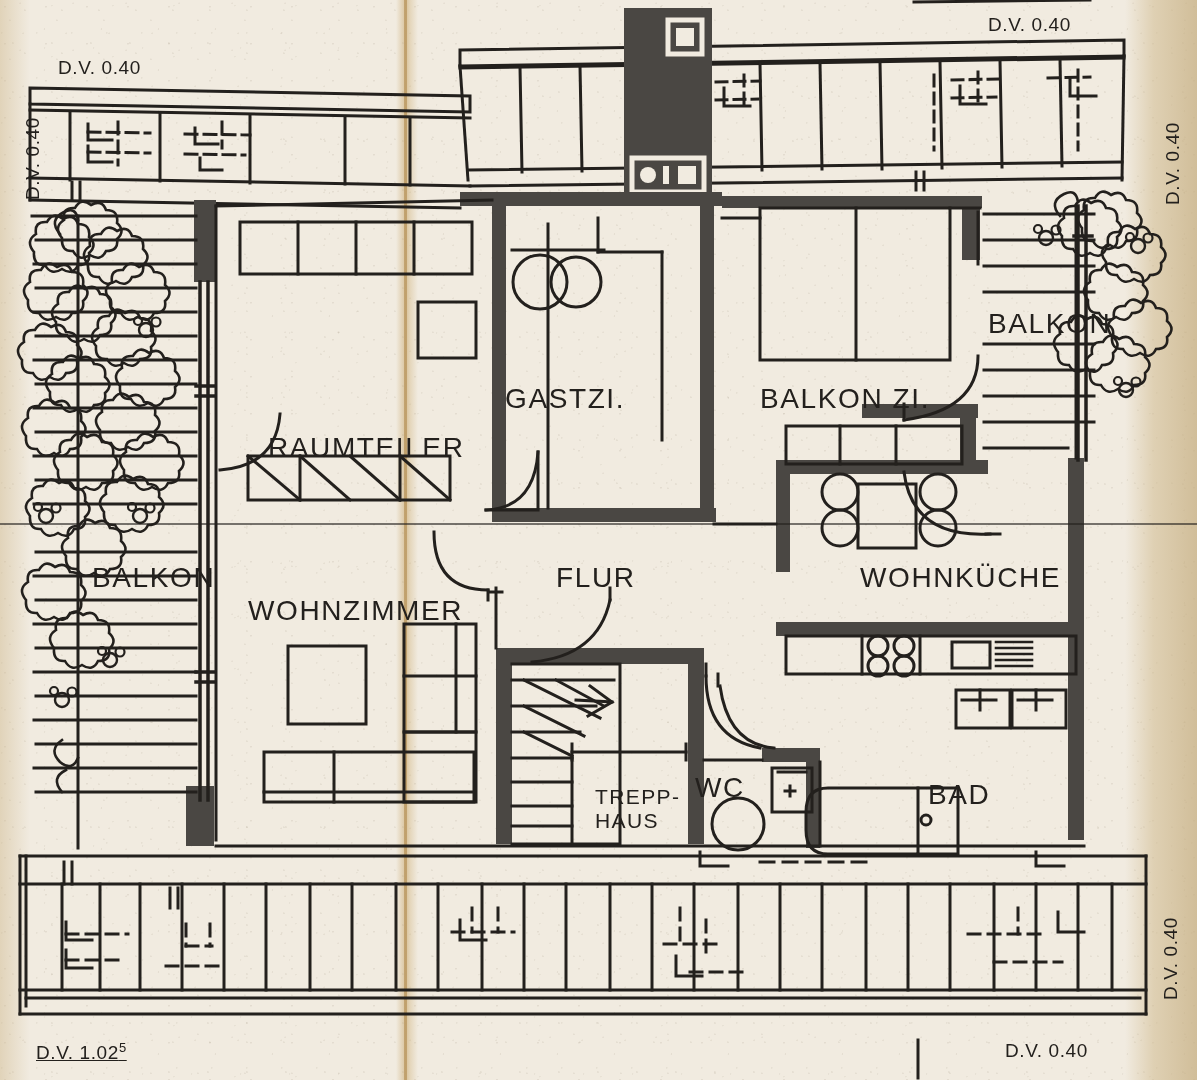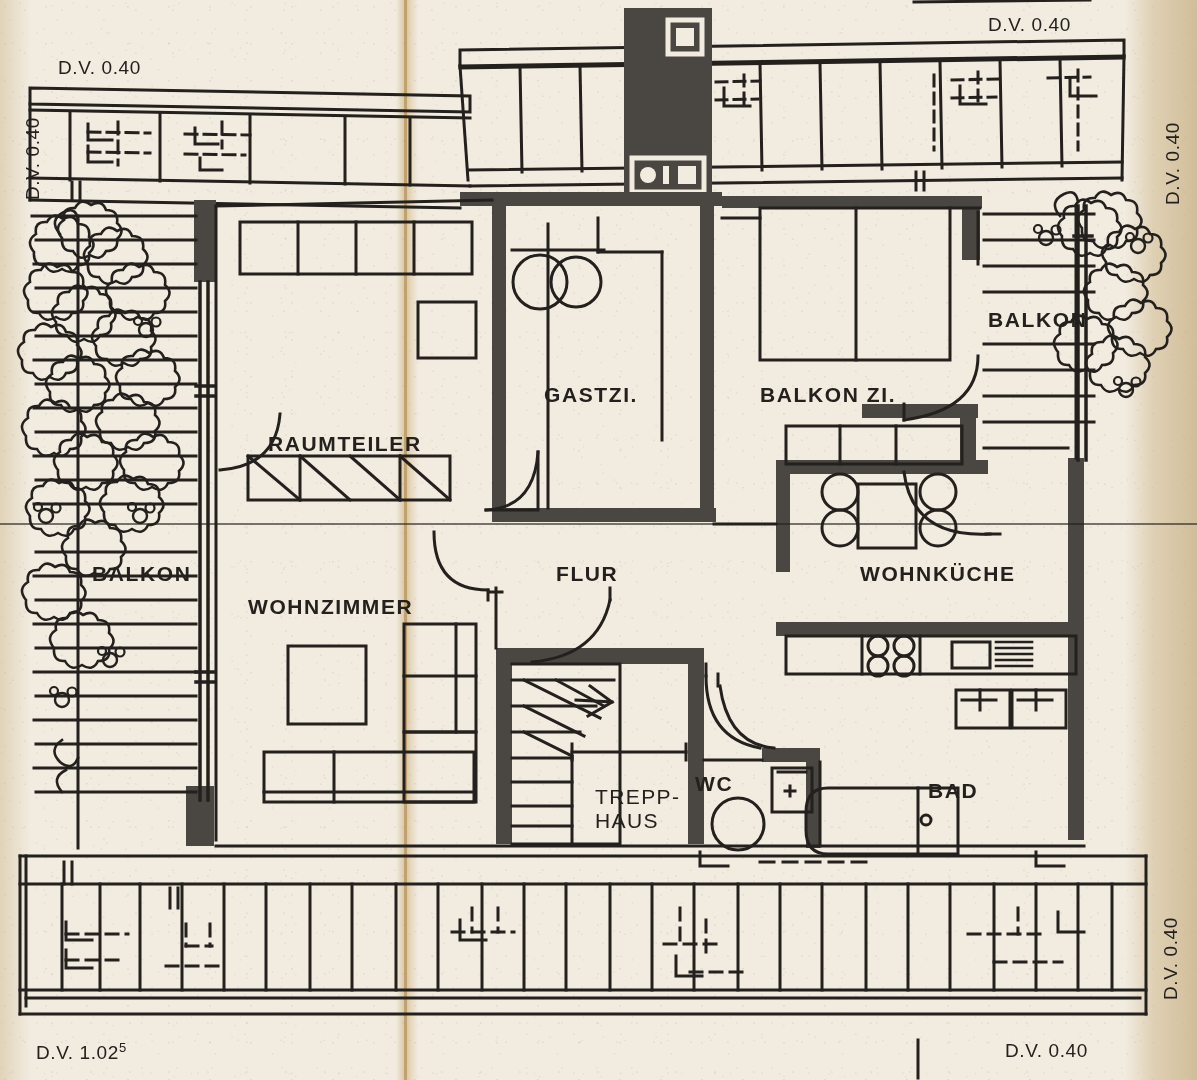--- a/index.html
+++ b/index.html
@@ -37,21 +37,21 @@
     background:linear-gradient(90deg, rgba(200,168,108,0) 0%, rgba(196,160,96,.55) 45%, rgba(206,176,120,.35) 65%, rgba(200,168,108,0) 100%);}
   #fold-left2{position:absolute;top:0;left:404px;width:3px;height:100%;
     background:rgba(168,126,60,.5);}
   #edge-left{position:absolute;top:0;left:0;width:30px;height:100%;
     background:linear-gradient(270deg, rgba(214,194,152,0) 0%, rgba(205,182,138,.45) 100%);}
 
   svg#plan{position:absolute;inset:0;width:1197px;height:1080px;}
 
   .lbl{position:absolute;color:#23201d;white-space:nowrap;
        font-family:"Liberation Sans", sans-serif;font-weight:400;}
-  .room-lbl{font-size:21px;letter-spacing:1.6px;font-weight:bold;}
+  .room-lbl{font-size:28px;letter-spacing:1.6px;}
   .dv-lbl{font-size:19px;letter-spacing:.6px;}
   .dv-lbl sup{font-size:13px;}
   .rot-l{transform:rotate(-90deg);transform-origin:0 0;}
   .two-line{line-height:1.12;letter-spacing:1.4px;font-size:21px;}
 </style>
 </head>
 <body>
 
 <div id="sheet">
   <div id="paper-base"></div>
@@ -573,21 +573,21 @@
 
     </g>
   </svg>
 
   <div class="lbl room-lbl" style="left:248px;top:562px;margin-top:33px;">WOHNZIMMER</div>
 
   <div class="lbl room-lbl" style="left:92px;top:562px;">BALKON</div>
 
   <div class="lbl room-lbl" style="left:268px;top:432px;">RAUMTEILER</div>
 
-  <div class="lbl room-lbl" style="left:544px;top:383px;">GASTZI.</div>
+  <div class="lbl room-lbl" style="left:505px;top:383px;">GASTZI.</div>
 
   <div class="lbl room-lbl" style="left:556px;top:562px;">FLUR</div>
 
   <div class="lbl room-lbl" style="left:760px;top:383px;">BALKON ZI.</div>
 
   <div class="lbl room-lbl" style="left:988px;top:308px;">BALKON</div>
 
   <div class="lbl room-lbl" style="left:860px;top:562px;">WOHNKÜCHE</div>
 
   <div class="lbl room-lbl" style="left:928px;top:746px;margin-top:33px;">BAD</div>
@@ -602,17 +602,17 @@
   <div class="lbl dv-lbl" style="left:988px;top:14px;">D.V. 0.40</div>
 
   <div class="lbl dv-lbl rot-l" style="left:22px;top:200px;">D.V. 0.40</div>
 
   <div class="lbl dv-lbl rot-l" style="left:1162px;top:205px;">D.V. 0.40</div>
 
   <div class="lbl dv-lbl rot-l" style="left:1160px;top:1000px;">D.V. 0.40</div>
 
   <div class="lbl dv-lbl" style="left:1005px;top:1040px;">D.V. 0.40</div>
 
-  <div class="lbl dv-lbl" style="left:36px;top:1040px;">
+  <div class="lbl dv-lbl" style="left:36px;top:1040px;text-decoration:underline;">
     <span>D.V. 1.02</span><sup>5</sup>
   </div>
 
 </div>
 
 </body></html>

